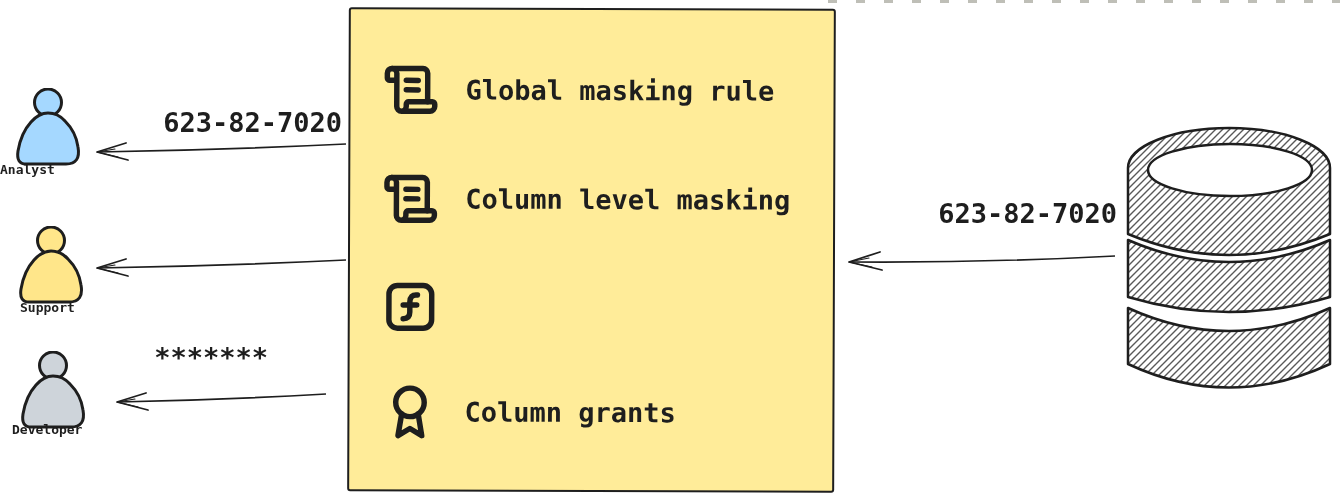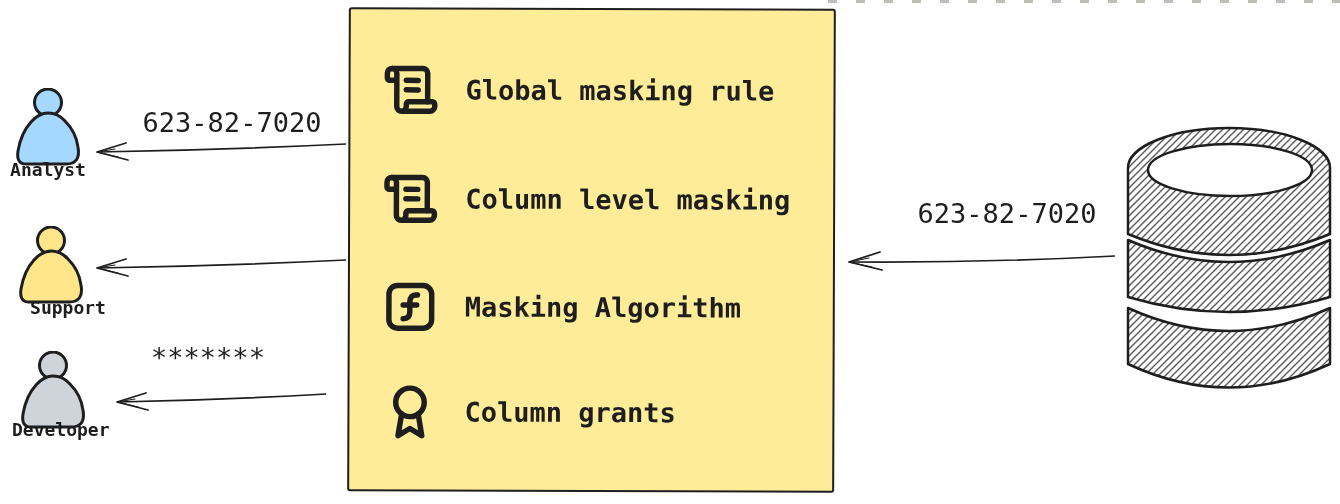--- a/index.html
+++ b/index.html
@@ -9,26 +9,26 @@
   }
   html,body{margin:0;padding:0;background:#ffffff;}
   .canvas{
     position:relative;width:1340px;height:504px;background:#ffffff;
     overflow:hidden;font-family:"DejaVu Sans Mono","Liberation Mono",monospace;
     color:var(--ink);
   }
   .abs{position:absolute;}
   
   .actor-label{
-    position:absolute;text-align:center;font-size:18px;font-weight:bold;
+    position:absolute;font-size:13px;font-weight:bold;
     color:var(--ink);letter-spacing:0;line-height:20px;
   }
   
   .value-label{
-    position:absolute;text-align:center;font-size:27px;font-weight:normal;
+    position:absolute;text-align:right;font-size:27px;font-weight:bold;
     color:var(--ink);line-height:32px;white-space:nowrap;
   }
   
   .policy-box{
     position:absolute;left:348px;top:8px;width:487px;height:484px;
     background:var(--box-fill);border:2.5px solid var(--ink);
     border-radius:3px;transform:rotate(0.2deg);box-sizing:border-box;
   }
   .policy-row{
     position:absolute;left:32px;display:flex;align-items:center;gap:26px;height:64px;
@@ -110,21 +110,20 @@
       </svg>
       <span class="row-label">Column level masking</span>
     </div>
 
     <div class="policy-row" style="top:265px">
       <svg class="row-icon" width="57" height="57" viewBox="0 0 24 24" fill="none" stroke="currentColor" stroke-width="2.3" stroke-linecap="round" stroke-linejoin="round">
         <rect x="3" y="3" width="18" height="18" rx="3.6"></rect>
         <path d="M9 17c2 0 2.8-1 2.8-2.8V10c0-2 1-3.3 3.2-3"></path>
         <path d="M9 11.2h5.7"></path>
       </svg>
-      <span class="row-label">Masking Algorithm</span>
     </div>
 
     <div class="policy-row" style="top:370px">
       <svg class="row-icon" width="57" height="57" viewBox="0 0 24 24" fill="none" stroke="currentColor" stroke-width="2.3" stroke-linecap="round" stroke-linejoin="round">
         <circle cx="12" cy="8" r="6"></circle>
         <path d="M15.477 12.89 17 22l-5-3-5 3 1.523-9.11"></path>
       </svg>
       <span class="row-label">Column grants</span>
     </div>
   </div>

